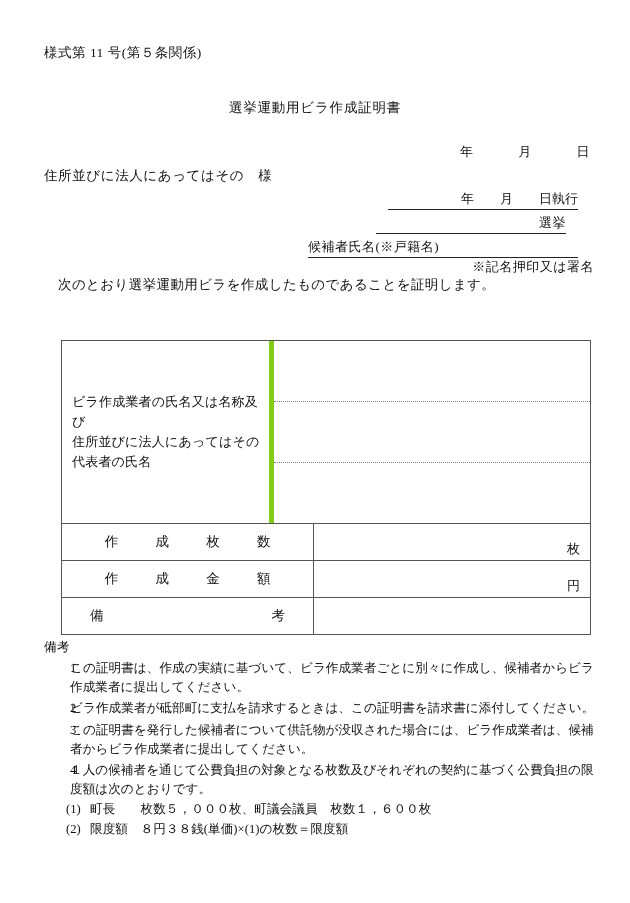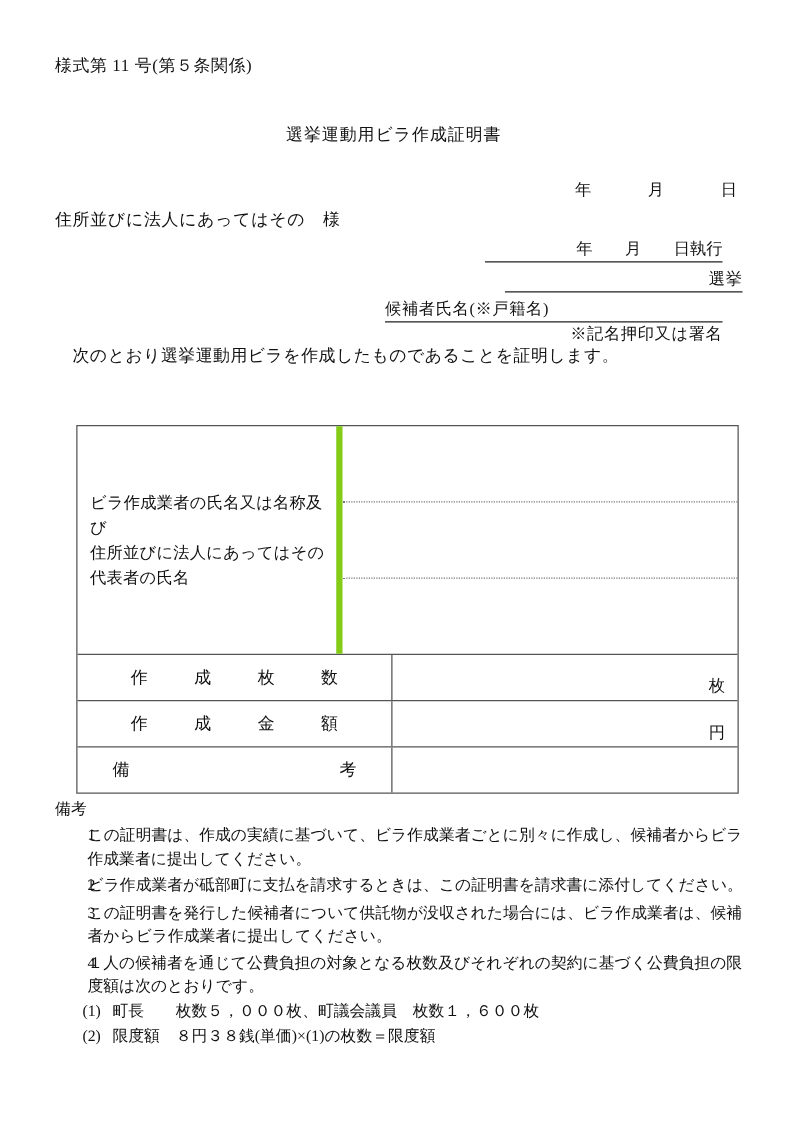--- a/index.html
+++ b/index.html
@@ -82,41 +82,42 @@
   .ul-exec .d-grp {
     position: absolute;
     bottom: 1px;
     right: 0;
     display: flex;
     gap: 26px;
     font-size: 13px;
     white-space: nowrap;
   }
   .ul-election {
-    left: 404px;
+    left: 376px;
     top: 214px;
     width: 190px;
   }
   .ul-election .txt { right: 0; }
 
   .ul-candidate {
     left: 308px;
     top: 238px;
     width: 270px;
   }
   .ul-candidate .txt { left: 0; }
 
   .seal-note {
     position: absolute;
     left: 0;
     top: 258px;
     width: 578px;
     text-align: right;
     font-size: 13px;
     letter-spacing: .5px;
+    padding-left: 16px;
   }
 
   .statement {
     position: absolute;
     left: 58px;
     top: 276px;
     font-size: 13.5px;
     letter-spacing: .4px;
     white-space: nowrap;
   }

